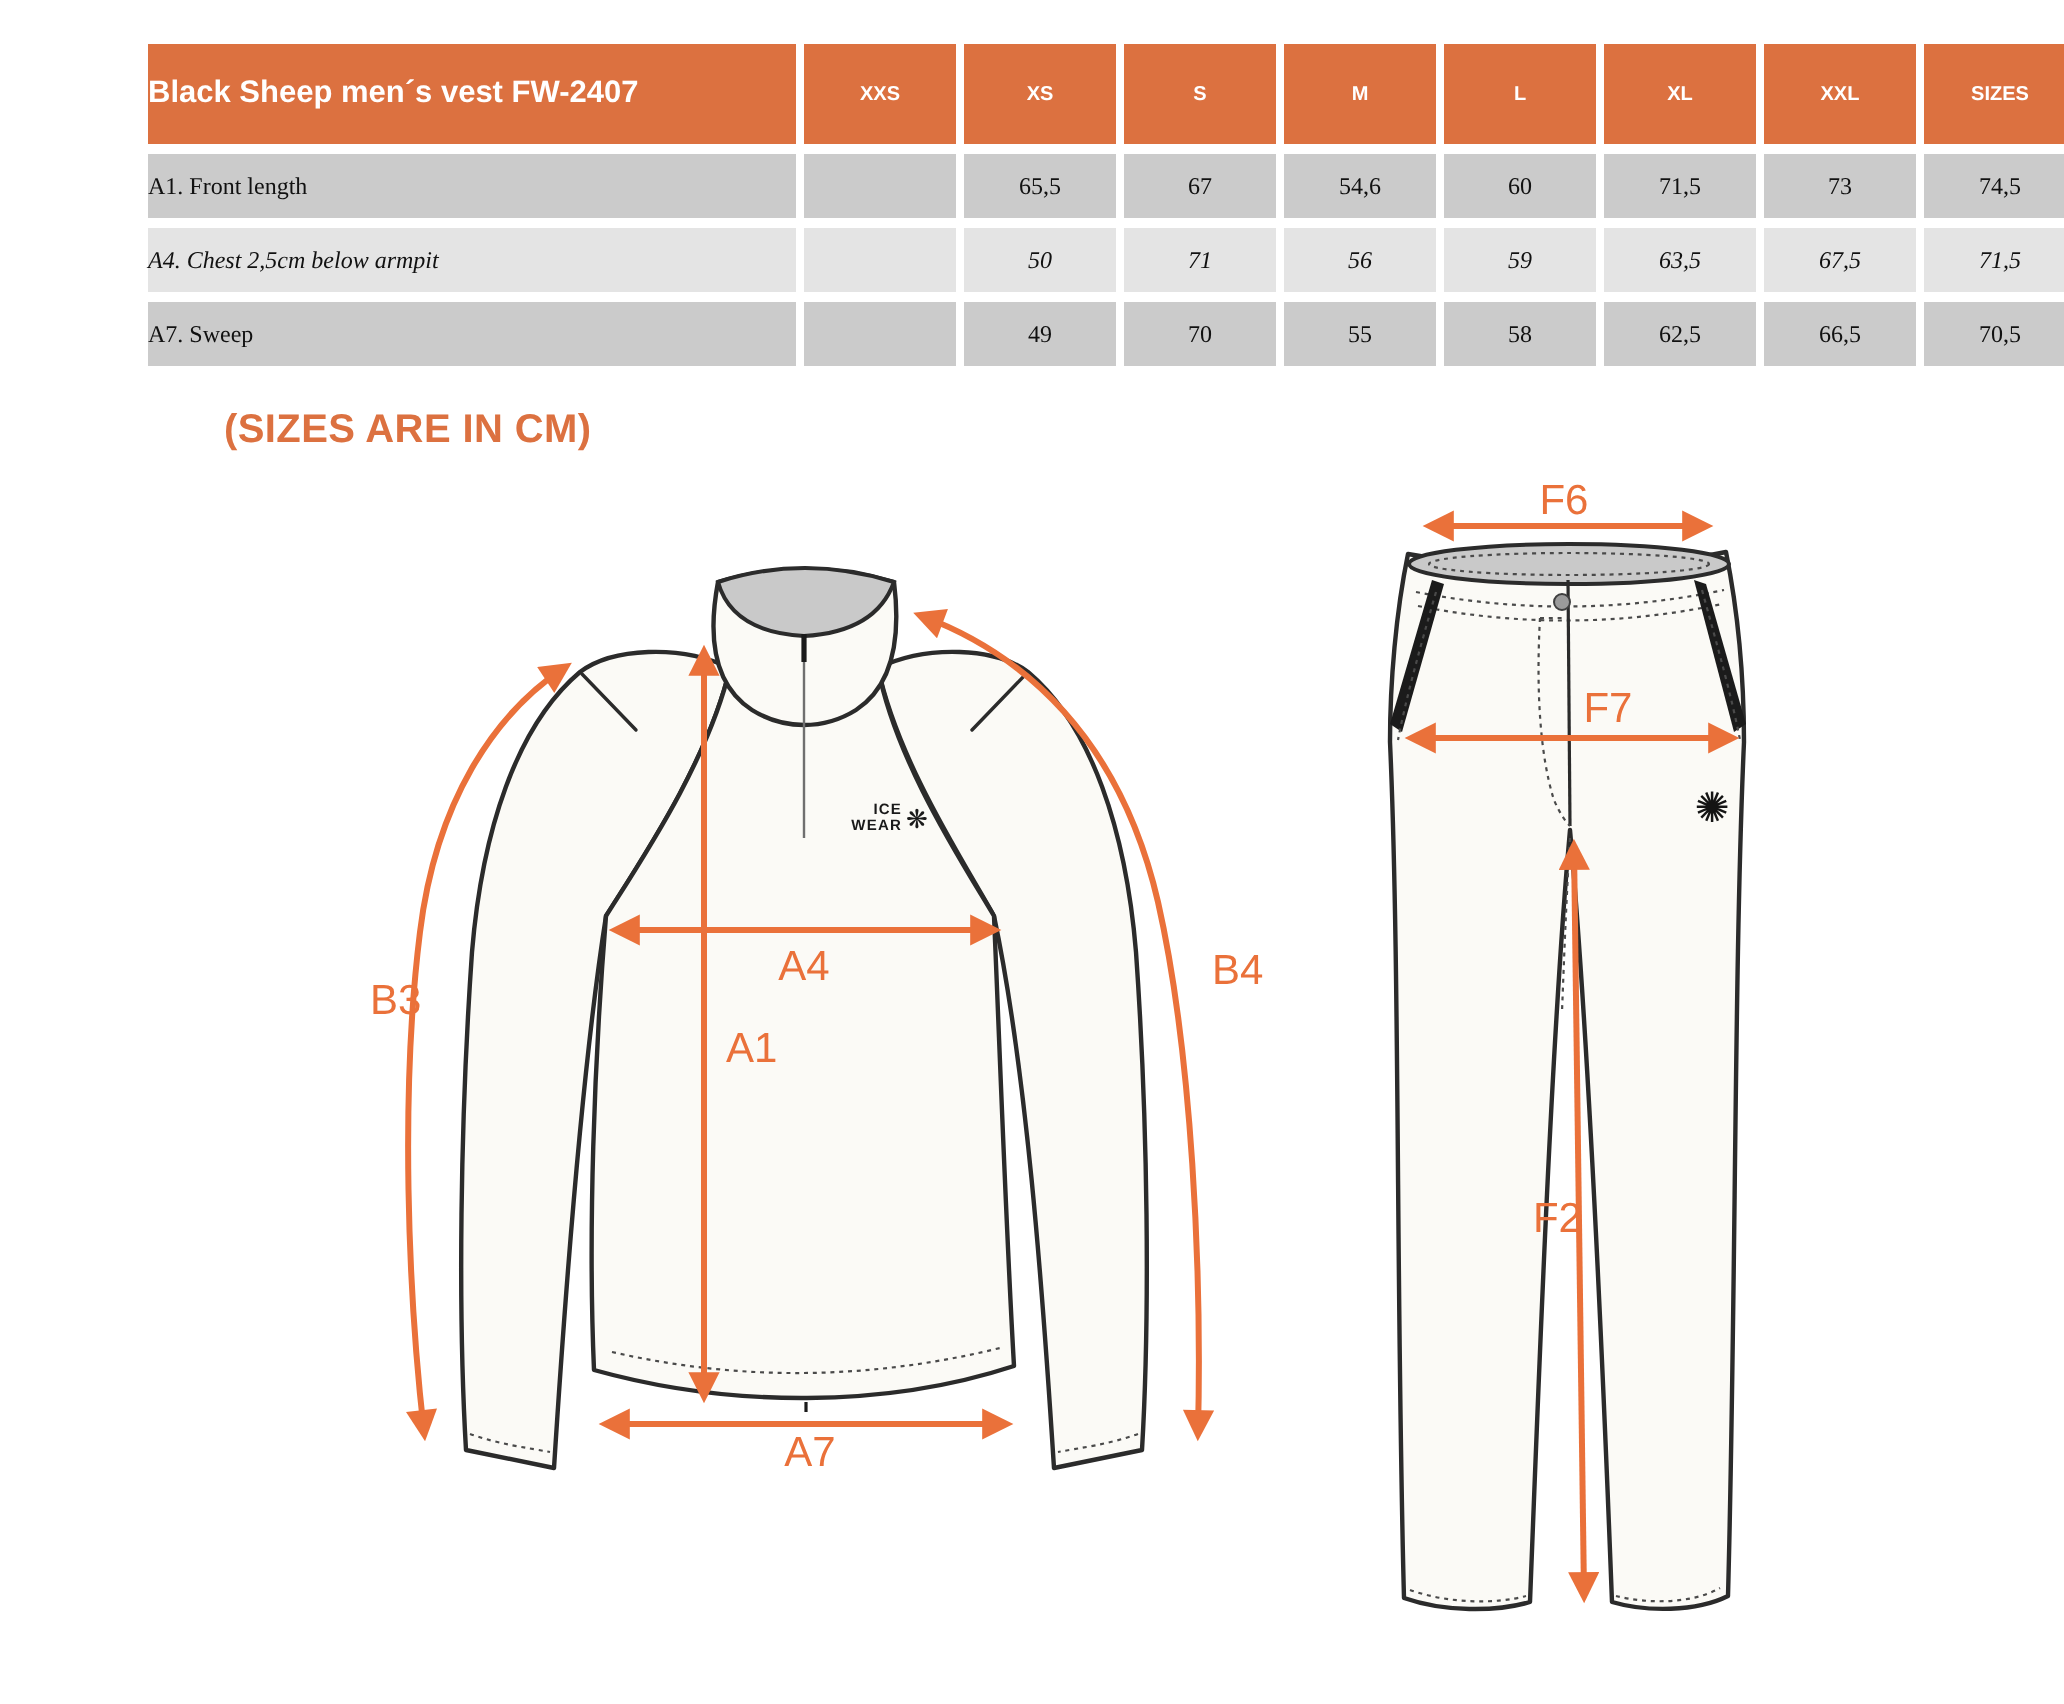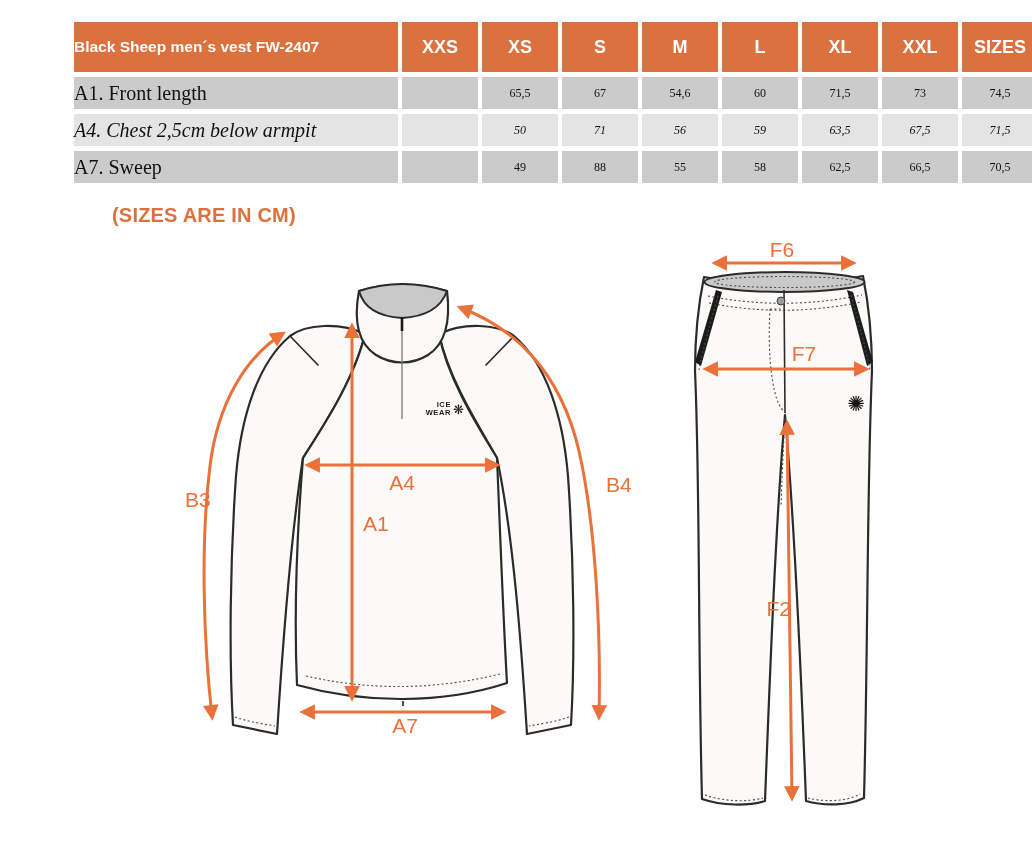--- a/index.html
+++ b/index.html
@@ -4,23 +4,23 @@
 <style>
   html,body{margin:0;padding:0;background:#fff;}
   #stage{position:relative;width:1032px;height:852px;background:#fff;overflow:hidden;
          font-family:"Liberation Sans",sans-serif;margin-left:44px;}
   
   table.size-table{border-collapse:separate;border-spacing:4px 5px;margin:17px 0 0 26px;}
   table.size-table th,table.size-table td{padding:0;}
   th.title-cell{background:var(--header-orange);color:#fff;width:324px;height:50px;
                 text-align:left;padding-left:36px;font-size:15.5px;font-weight:bold;}
   th.size{background:var(--header-orange);color:#fff;width:76px;height:50px;
-          text-align:center;font-size:18px;font-weight:bold;}
+          text-align:center;font-size:10px;font-weight:bold;}
   td.label{height:32px;text-align:left;padding-left:37px;
-           font-family:"Liberation Serif",serif;font-size:20px;color:#111;}
+           font-family:"Liberation Serif",serif;font-size:12px;color:#111;}
   td.val{height:32px;text-align:center;font-family:"Liberation Serif",serif;
          font-size:12px;color:#111;}
   tr.r-dark td{background:var(--row-gray-dark);}
   tr.r-light td{background:var(--row-gray-light);font-style:italic;}
   .units-note{margin:16px 0 0 68px;font-size:20px;letter-spacing:.2px;
               color:var(--header-orange);font-weight:bold;}
   
   svg#diagram{position:absolute;left:0;top:0;}
   .garment{fill:var(--garment-fill);stroke:var(--line-dark);stroke-width:2.2;
            stroke-linejoin:round;stroke-linecap:round;}
@@ -72,21 +72,21 @@
           <td class="val">56</td>
           <td class="val">59</td>
           <td class="val">63,5</td>
           <td class="val">67,5</td>
           <td class="val">71,5</td>
         </tr>
         <tr class="r-dark">
           <td class="label">A7. Sweep</td>
           <td class="val"></td>
           <td class="val">49</td>
-          <td class="val">88</td>
+          <td class="val">70</td>
           <td class="val">55</td>
           <td class="val">58</td>
           <td class="val">62,5</td>
           <td class="val">66,5</td>
           <td class="val">70,5</td>
         </tr>
       </tbody>
   </table>
 
   <div class="units-note">(SIZES ARE IN CM)</div>

